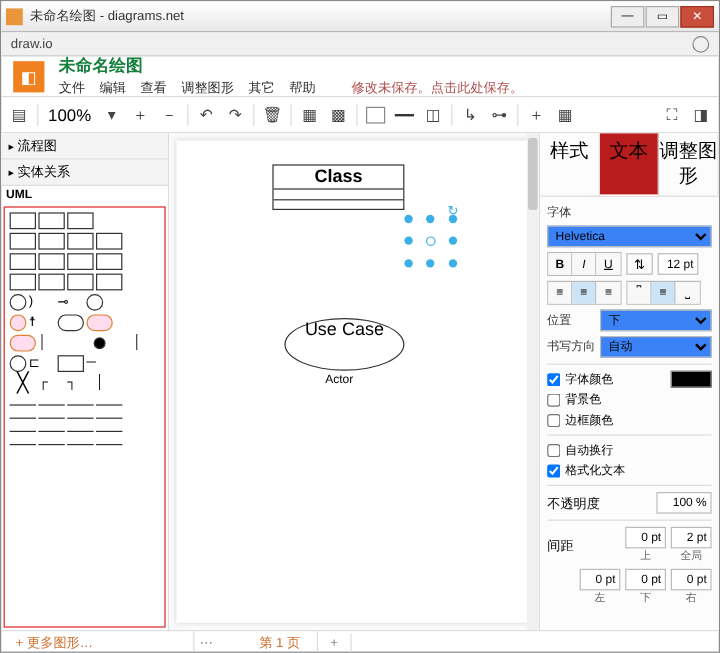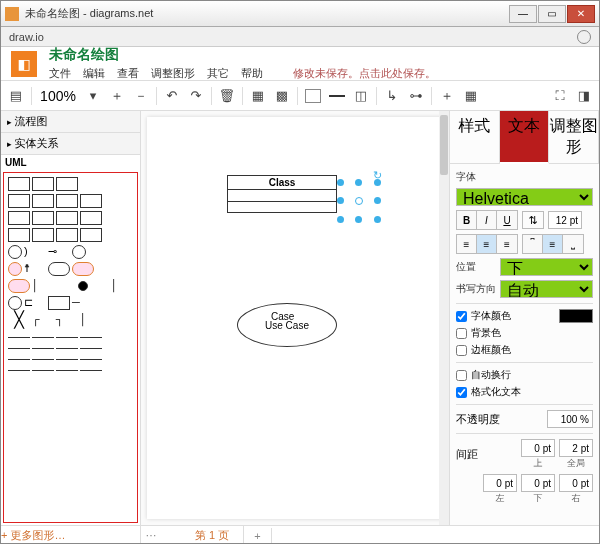--- a/index.html
+++ b/index.html
@@ -40,53 +40,53 @@
 .shape.round { border-radius: 7px; }
 .shape.circle { width: 14px; border-radius: 50%; }
 .shape.dot { width: 10px; height: 10px; border-radius: 50%; background: #000; margin: 2px auto; }
 .shape.x { border: none; font-size: 16px; line-height: 14px; text-align: center; }
 .shape.line { border: none; border-top: 1px solid #333; height: 1px; margin-top: 7px; }
 .shape.orange { border-color: #e08030; background: #fde; }
 .uml-label { font-size: 10px; font-weight: bold; padding: 2px 4px; }
 
 .canvas-wrap { flex: 1; position: relative; background: #fafafa; overflow: hidden; }
 .canvas { position: absolute; inset: 0; background-image: radial-gradient(#ddd 0.5px, transparent 0.5px); background-size: 10px 10px; margin: 6px; box-shadow: 0 0 4px rgba(0,0,0,0.15); background-color: #fff; }
-.cv-shape { position: absolute; border: 1px solid #333; background: #fff; font-size: 10px; display: flex; align-items: center; justify-content: center; margin-top: 38px; }
+.cv-shape { position: absolute; border: 1px solid #333; background: #fff; font-size: 15px; display: flex; align-items: flex-start; justify-content: center; }
 .class-box { left: 80px; top: 20px; width: 110px; height: 38px; flex-direction: column; }
 .class-box .hdr { width: 100%; border-bottom: 1px solid #333; text-align: center; font-weight: bold; padding: 1px 0; }
 .class-box .body { flex: 1; width: 100%; border-bottom: 1px solid #333; }
 .usecase { left: 90px; top: 148px; width: 100px; height: 44px; border-radius: 50%; }
 .actor-label { position: absolute; left: 124px; top: 194px; font-size: 10px; }
 .sel-handles { position: absolute; left: 190px; top: 62px; width: 44px; height: 44px; }
 .sel-handles .h { position: absolute; width: 7px; height: 7px; background: #3bb0e8; border-radius: 50%; }
 .sel-center { position: absolute; left: 18px; top: 18px; width: 8px; height: 8px; border: 1px solid #3bb0e8; border-radius: 50%; }
 .rot { position: absolute; left: 36px; top: -10px; width: 10px; height: 10px; color: #3bb0e8; font-size: 11px; }
 
 .right-panel { width: 150px; border-left: 1px solid #ddd; background: #fcfcfc; padding: 0; font-size: 11px; overflow-y: auto; }
 .rp-tabs { display: flex; border-bottom: 1px solid #ddd; }
 .rp-tab { flex: 1; padding: 5px 0; text-align: center; font-size: 16px; border-right: 1px solid #ddd; cursor: pointer; }
 .rp-tab.active { background: #b91c1c; border-bottom: 2px solid #fff; margin-bottom: -1px; }
 .rp-body { padding: 6px; }
 .rp-row { display: flex; align-items: center; margin-bottom: 4px; gap: 4px; }
 .rp-label { font-size: 10px; color: #333; width: 40px; }
-.rp-select { flex: 1; height: 18px; border: 1px solid #bbb; font-size: 16px; padding: 0 2px; background: #84cc16; }
+.rp-select { flex: 1; height: 18px; border: 1px solid #bbb; font-size: 10px; padding: 0 2px; background: #3b82f6; }
 .btn-grp { display: flex; border: 1px solid #bbb; }
 .btn-grp .b { width: 20px; height: 18px; border-right: 1px solid #bbb; display: flex; align-items: center; justify-content: center; font-size: 10px; background: #f8f8f8; cursor: pointer; }
 .btn-grp .b:last-child { border-right: none; }
 .btn-grp .b.active { background: #cde4f7; }
 .num-in { width: 34px; height: 18px; border: 1px solid #bbb; font-size: 10px; text-align: right; padding: 0 3px; }
 .cb-row { display: flex; align-items: center; gap: 4px; font-size: 10px; margin-bottom: 3px; }
 .cb-row input { width: 11px; height: 11px; }
 .color-sw { width: 34px; height: 14px; background: #000; border: 1px solid #888; margin-left: auto; }
 .hr { border-top: 1px solid #ddd; margin: 5px 0; }
 .sp-label { font-size: 9px; color: #666; text-align: center; }
 .sp-cell { display: flex; flex-direction: column; align-items: center; }
 
 .footer { height: 20px; border-top: 1px solid #ddd; display: flex; align-items: center; font-size: 11px; }
-.more-shapes { width: 140px; padding: 2px 0; color: #d07030; border-right: 1px solid #ddd; }
+.more-shapes { width: 161px; padding: 2px 12px; color: #d07030; border-right: 1px solid #ddd; }
 .page-tab { padding: 2px 14px; border-right: 1px solid #ddd; color: #d07030; margin-left: 20px; }
 .page-add { padding: 2px 10px; color: #888; border-right: 1px solid #ddd; }
 .vsb { position: absolute; right: 0; top: 0; bottom: 0; width: 10px; background: #f0f0f0; }
 .vsb .thumb { position: absolute; left: 1px; right: 1px; top: 4px; height: 60px; background: #c8c8c8; border-radius: 2px; }
 </style>
 </head>
 <body>
 
 <div class="titlebar">
   <div class="app-icon"></div>
@@ -249,21 +249,21 @@
   <div class="canvas-wrap">
     <div class="canvas">
       <div class="cv-shape class-box">
         <div class="hdr">Class</div>
         <div class="body"></div>
         <div class="body" style="border:none"></div>
       </div>
       <div class="cv-shape usecase">
         <span>Use Case</span>
       </div>
-      <div class="actor-label">Case</div>
+      <div class="actor-label">Actor</div>
       <div class="sel-handles">
         <div class="h" style="left:0;top:0"></div>
           <div class="h" style="left:18px;top:0"></div>
           <div class="h" style="right:0;top:0"></div>
         <div class="h" style="left:0;top:18px"></div>
           <div class="h" style="right:0;top:18px"></div>
         <div class="h" style="left:0;bottom:0"></div>
           <div class="h" style="left:18px;bottom:0"></div>
           <div class="h" style="right:0;bottom:0"></div>
         <div class="sel-center"></div>

